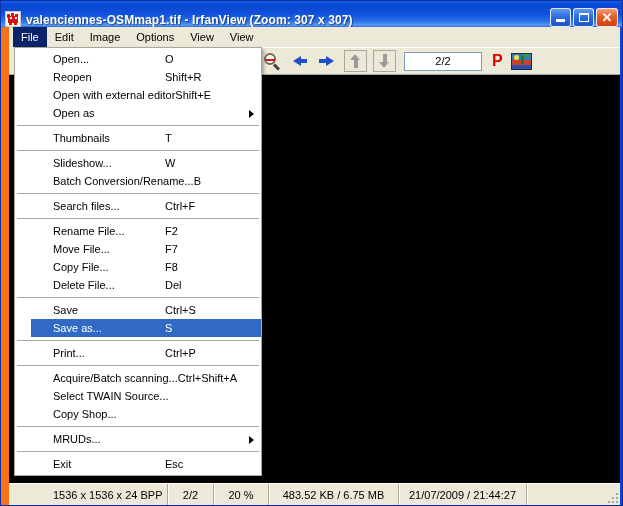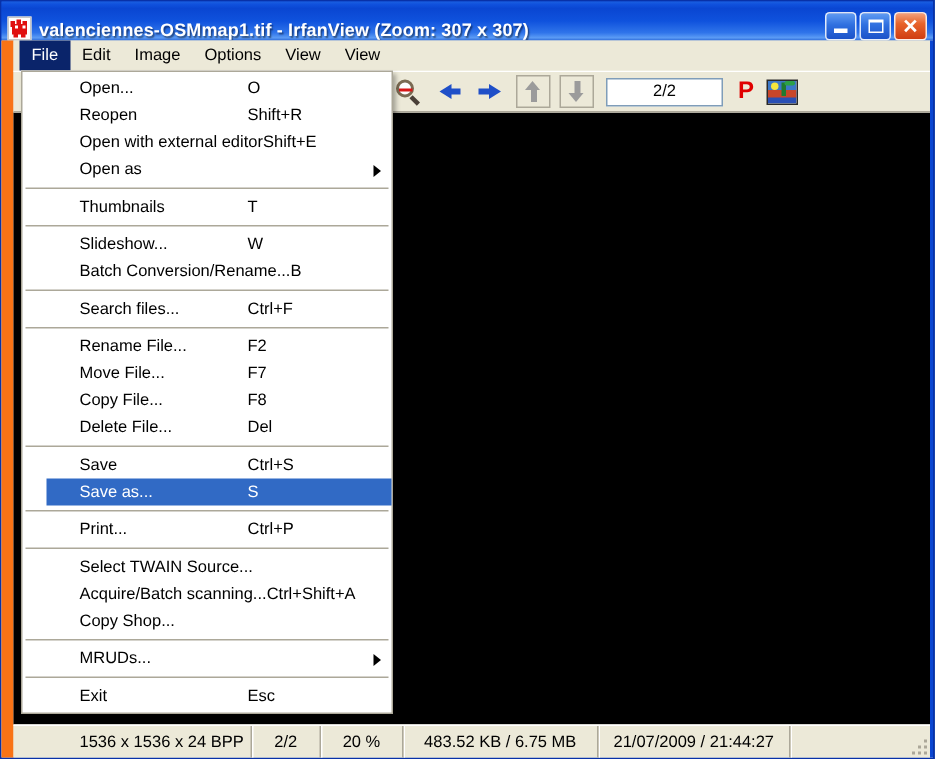--- a/index.html
+++ b/index.html
@@ -642,26 +642,26 @@
           <span class="label">Save as...</span>
           <span class="accel">S</span>
         </div>
         <div class="mi-sep"></div>
         <div class="mi">
           <span class="label">Print...</span>
           <span class="accel">Ctrl+P</span>
         </div>
         <div class="mi-sep"></div>
         <div class="mi">
+          <span class="label">Acquire/Batch scanning...</span>
+          <span class="accel">Ctrl+Shift+A</span>
+        </div>
+        <div class="mi">
           <span class="label">Select TWAIN Source...</span>
           <span class="accel"></span>
-        </div>
-        <div class="mi">
-          <span class="label">Acquire/Batch scanning...</span>
-          <span class="accel">Ctrl+Shift+A</span>
         </div>
         <div class="mi">
           <span class="label">Copy Shop...</span>
           <span class="accel"></span>
         </div>
         <div class="mi-sep"></div>
         <div class="mi">
           <span class="label">MRUDs...</span>
           <span class="accel"></span>
           <span class="submenu-arrow"></span>

